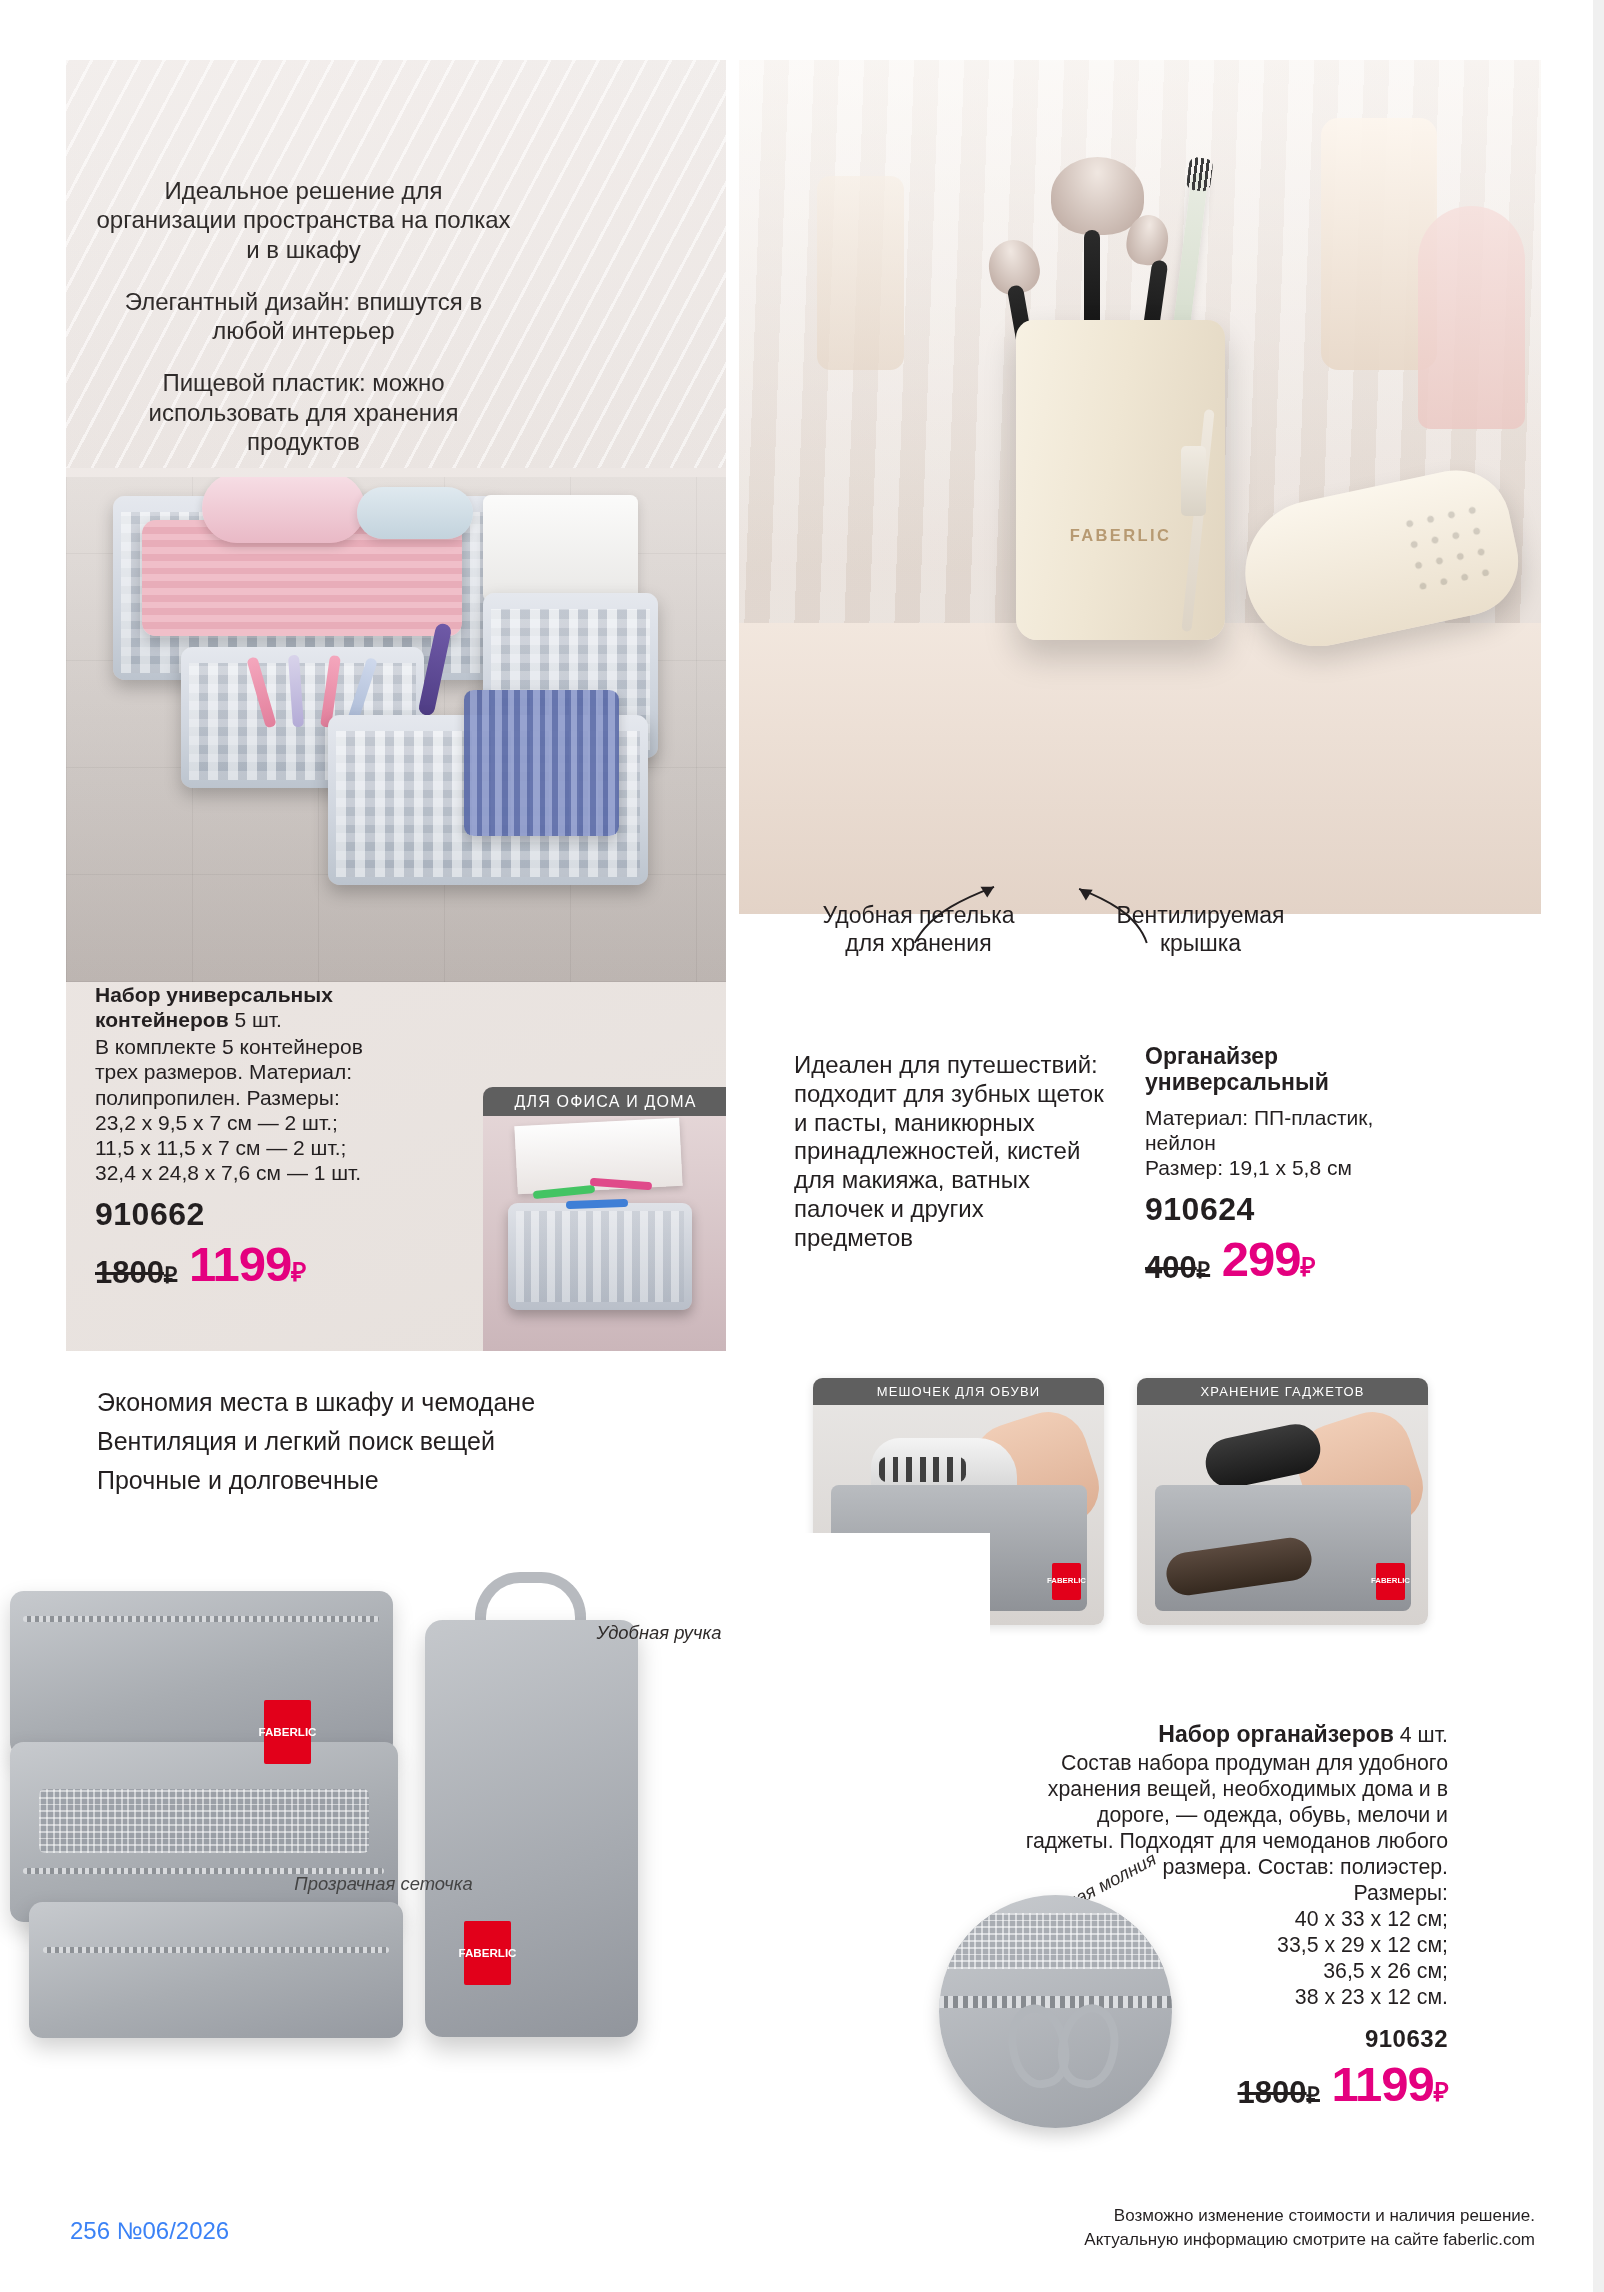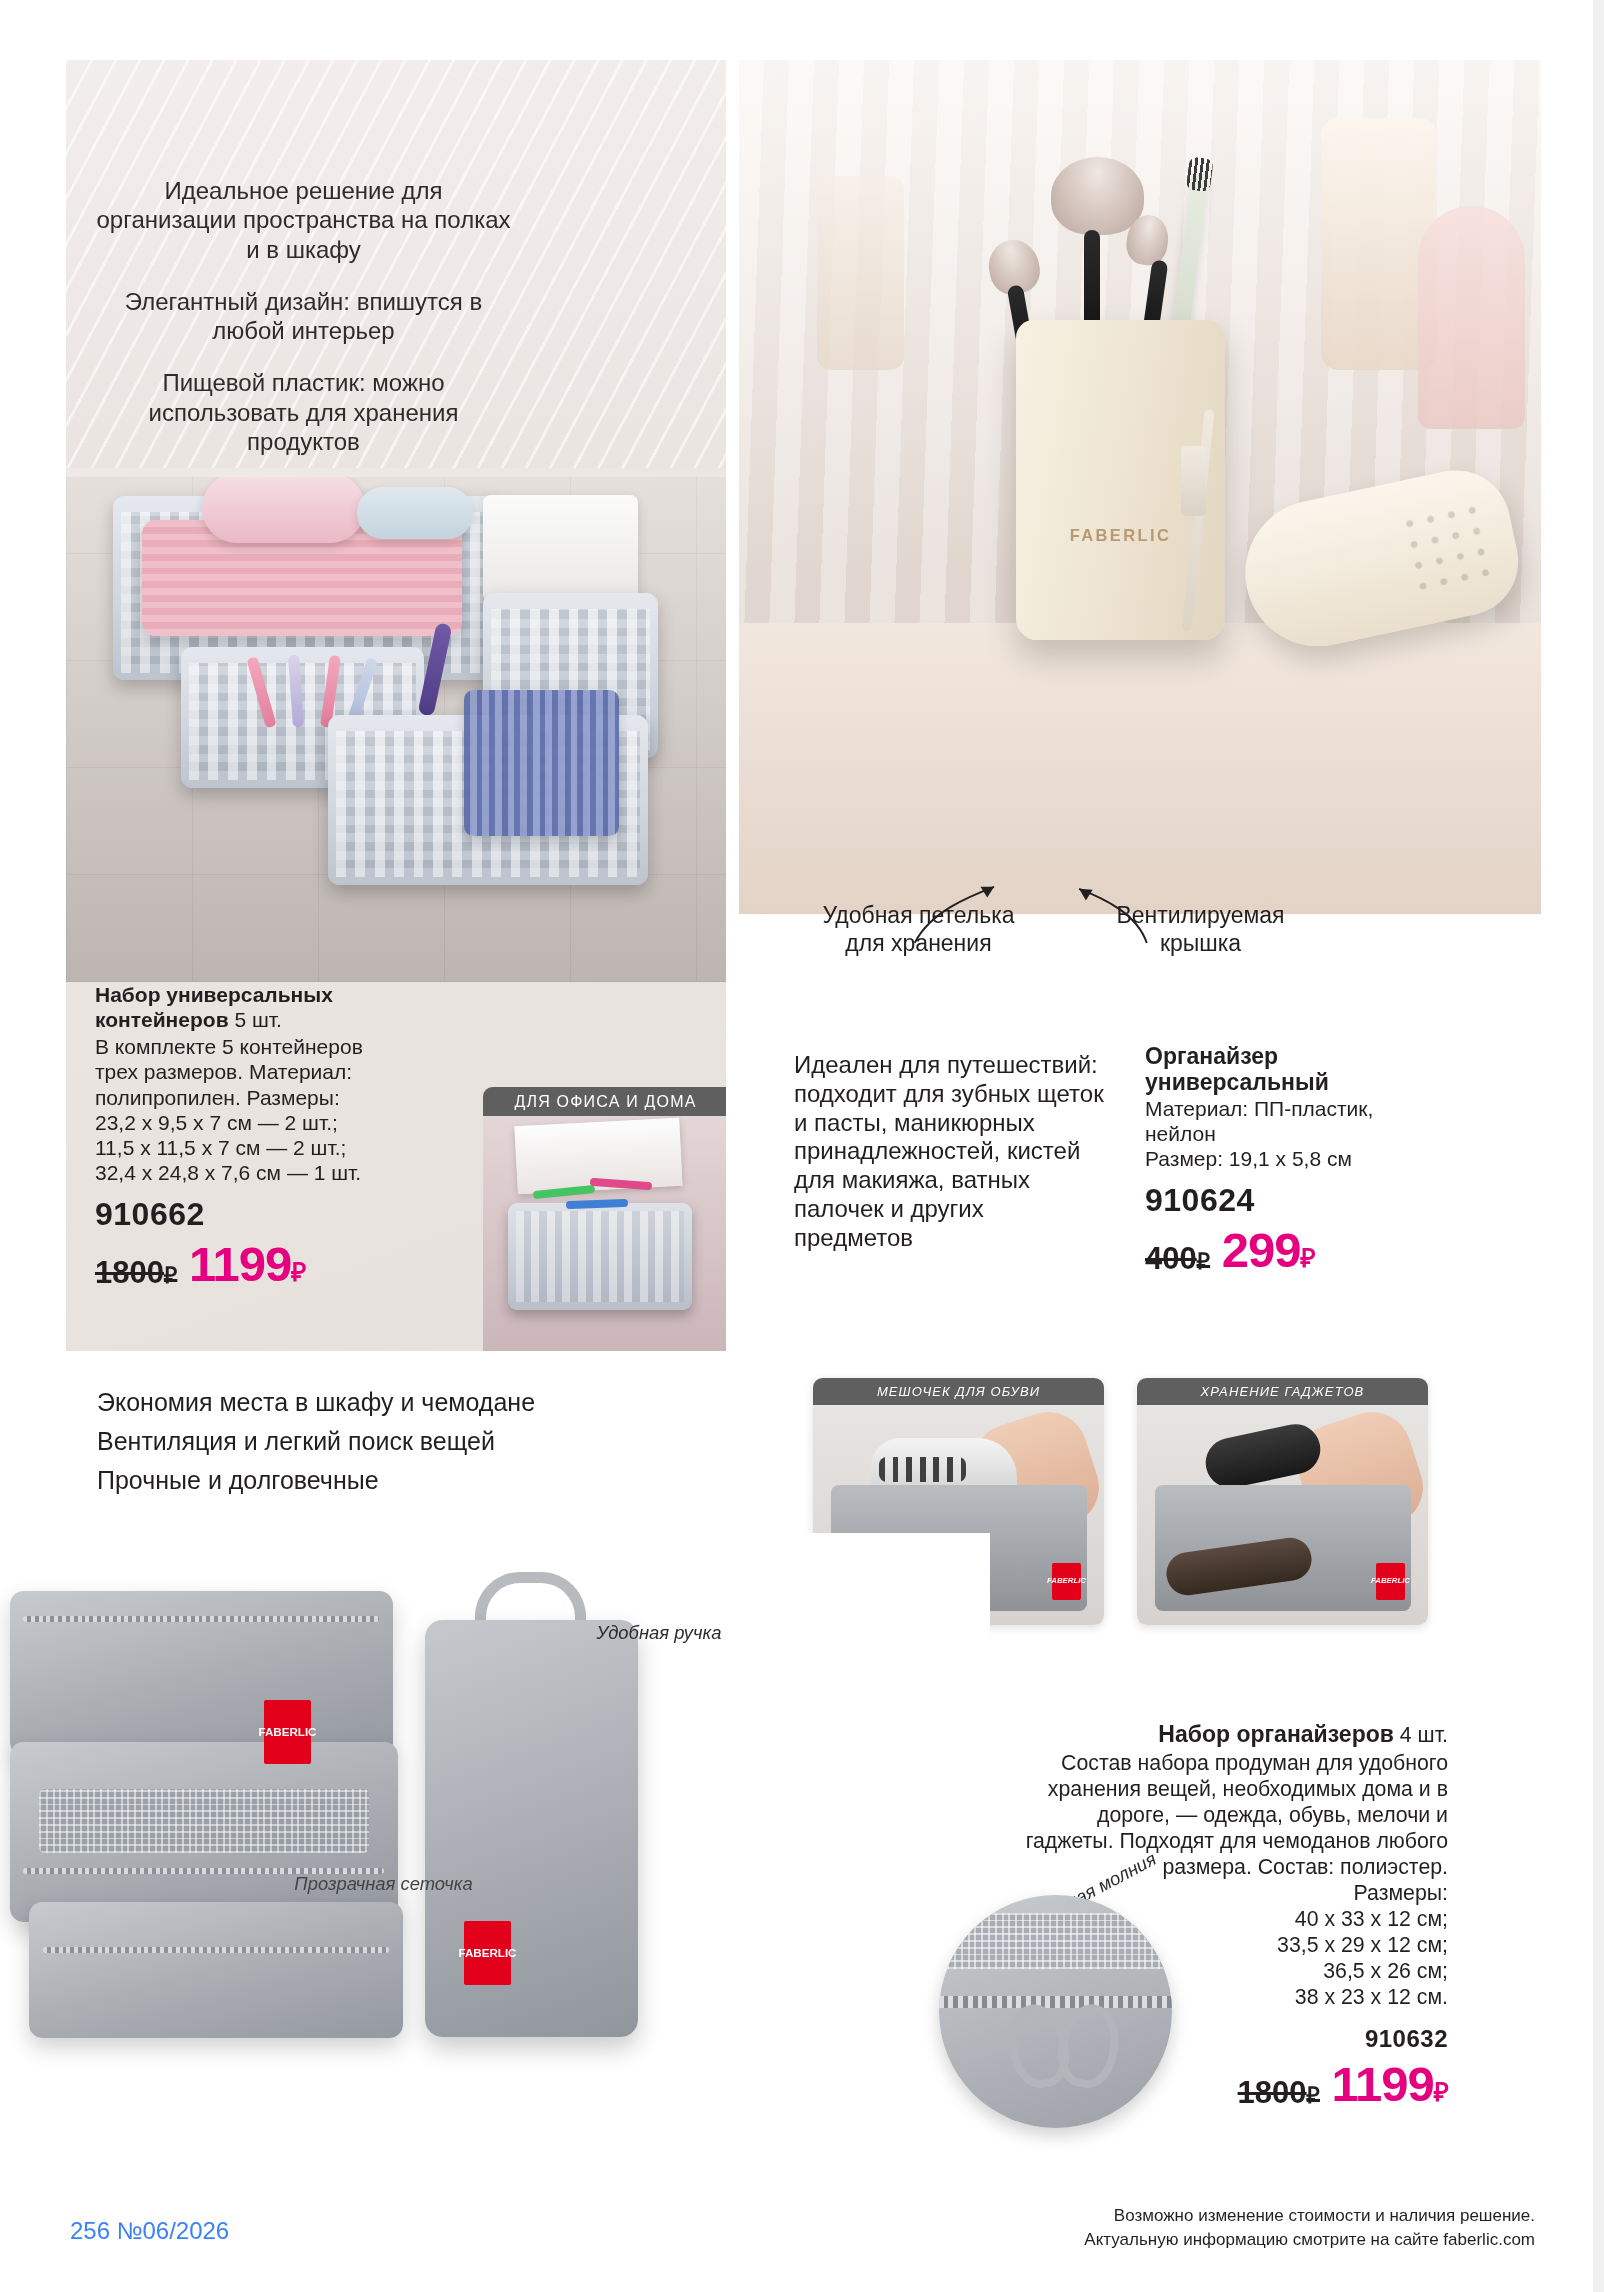--- a/index.html
+++ b/index.html
@@ -409,21 +409,20 @@
 
   
   .mini {
     position: absolute;
     width: 291px;
     height: 247px;
     border-radius: 9.7px;
     overflow: hidden;
     background: linear-gradient(180deg,#e9e7e5,#d6d2cf);
     box-shadow: 0 2.9px 9.7px rgba(0,0,0,.12);
-    font-style: italic;
   }
   .mini .cap {
     position: absolute;
     left: 0; right: 0; top: 0; height: 27px;
     background: #5f5f5f;
     color: #fff;
     font-size: 13px;
     letter-spacing: 1.1px;
     display: flex; align-items: center; justify-content: center;
   }
@@ -698,21 +697,21 @@
 
   <div class="callouts">
     <div class="callout c1">Удобная петелька для хранения</div>
     <div class="callout c2">Вентилируемая крышка</div>
   </div>
 
   <div class="right-desc">Идеален для путешествий: подходит для зубных щеток и пасты, маникюрных принадлежностей, кистей для макияжа, ватных палочек и других предметов</div>
 
   <div class="right-product">
     <div class="title">Органайзер универсальный</div>
-    <div style="margin-top:0;">Материал: ПП-пластик, нейлон</div>
+    <div style="margin-top:9px;">Материал: ПП-пластик, нейлон</div>
     <div>Размер: 19,1 х 5,8 см</div>
     <div class="code">910624</div>
     <div class="price-row">
       <span class="old-price"><span>400</span><span class="rub">₽</span></span>
       <span class="new-price"><span>299</span><span class="rub">₽</span></span>
     </div>
   </div>
 
   <div class="mid-bullets">
     <div>Экономия места в шкафу и чемодане</div>

